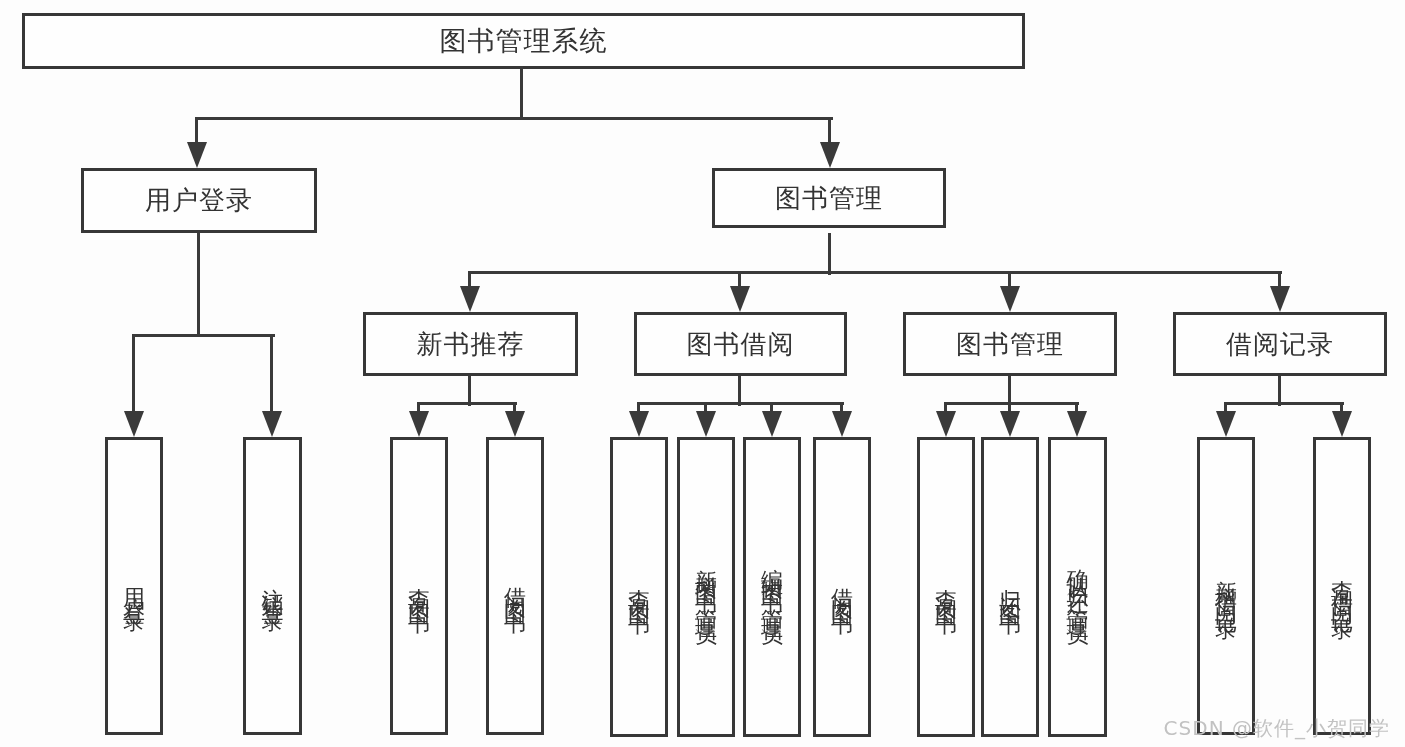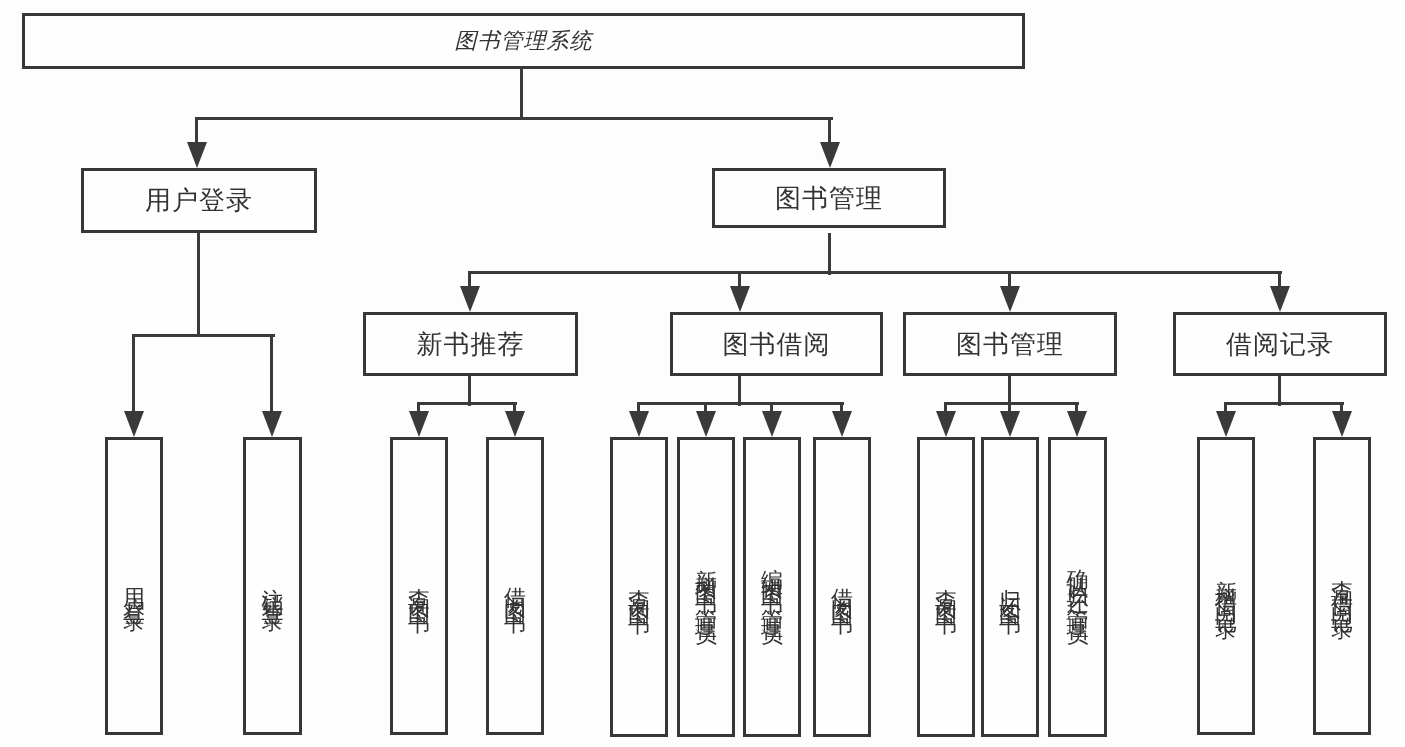--- a/index.html
+++ b/index.html
@@ -5,21 +5,21 @@
   html,body{margin:0;padding:0;background:#ffffff;}
   .canvas{
     position:relative;width:1405px;height:747px;background:#fdfdfd;overflow:hidden;
     font-family:"DejaVu Sans","Liberation Sans",sans-serif;
   }
   .node{
     position:absolute;box-sizing:border-box;border:3px solid #373737;background:#fefefe;
     display:flex;align-items:center;justify-content:center;color:#333333;
   }
   .node.h span{font-size:26px;letter-spacing:1px;white-space:nowrap;}
-  .node.root span{font-size:22px;font-style:italic;}
+  .node.root span{font-size:27px;}
   .node.v span{
     writing-mode:vertical-rl;text-orientation:mixed;
     font-size:22px;letter-spacing:8px;line-height:1;white-space:nowrap;
   }
   .hline,.vline{position:absolute;background:#3a3a3a;}
   .hline{height:3px;}
   .vline{width:3px;}
   .arrow{
     position:absolute;width:0;height:0;
     border-left:10px solid transparent;border-right:10px solid transparent;
@@ -67,21 +67,21 @@
   <div class="vline" style="left:738px;top:271px;height:18px"></div>
   <div class="arrow" style="left:730px;top:286px"></div>
   <div class="vline" style="left:1008px;top:271px;height:18px"></div>
   <div class="arrow" style="left:1000px;top:286px"></div>
   <div class="vline" style="left:1278px;top:271px;height:18px"></div>
   <div class="arrow" style="left:1270px;top:286px"></div>
 
   <div class="node h" style="left:363px;top:312px;width:215px;height:64px">
     <span>新书推荐</span>
   </div>
-  <div class="node h" style="left:670px;top:312px;width:213px;height:64px">
+  <div class="node h" style="left:634px;top:312px;width:213px;height:64px">
     <span>图书借阅</span>
   </div>
   <div class="node h" style="left:903px;top:312px;width:214px;height:64px">
     <span>图书管理</span>
   </div>
   <div class="node h" style="left:1173px;top:312px;width:214px;height:64px">
     <span>借阅记录</span>
   </div>
 
   <div class="vline" style="left:468px;top:376px;height:30px"></div>
@@ -155,14 +155,15 @@
     <span>确认归还（管理员）</span>
   </div>
 
   <div class="node v" style="left:1197px;top:437px;width:58px;height:298px">
     <span>新增借阅记录</span>
   </div>
   <div class="node v" style="left:1313px;top:437px;width:58px;height:298px">
     <span>查询借阅记录</span>
   </div>
 
+  <div class="watermark">CSDN @软件_小贺同学</div>
 
 </div>
 
 </body></html>

